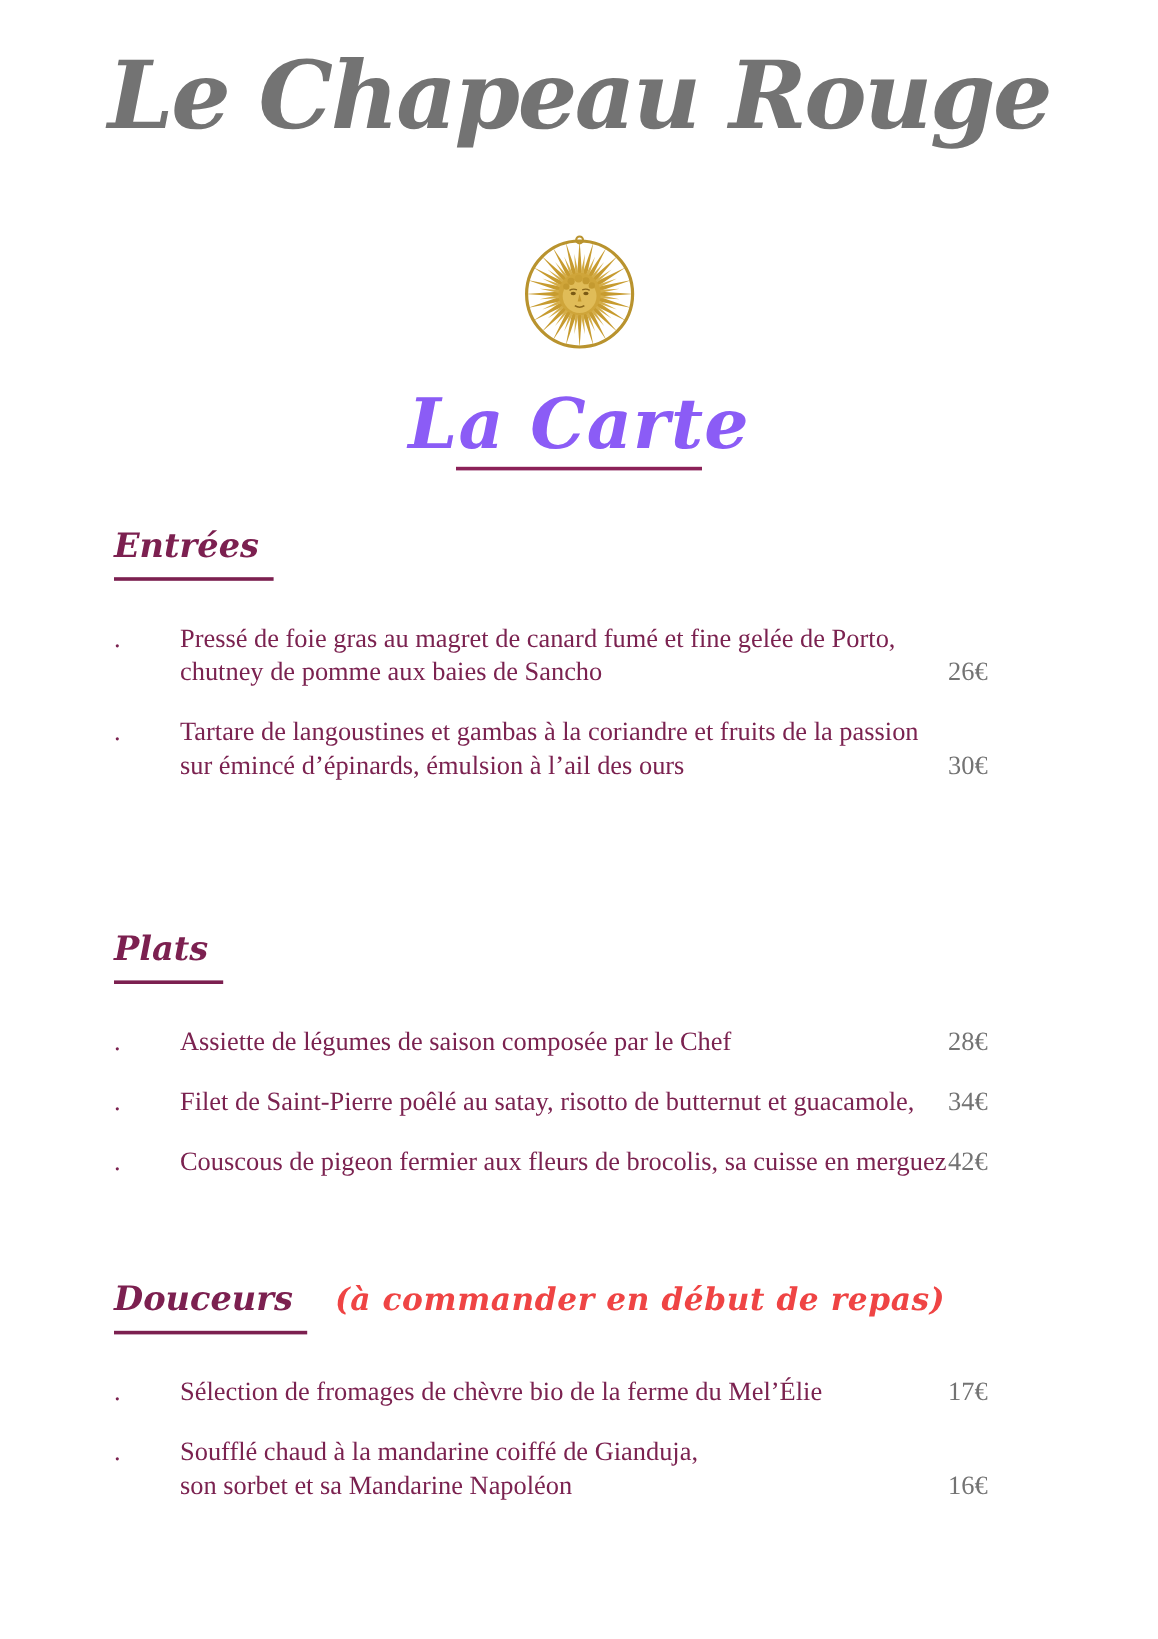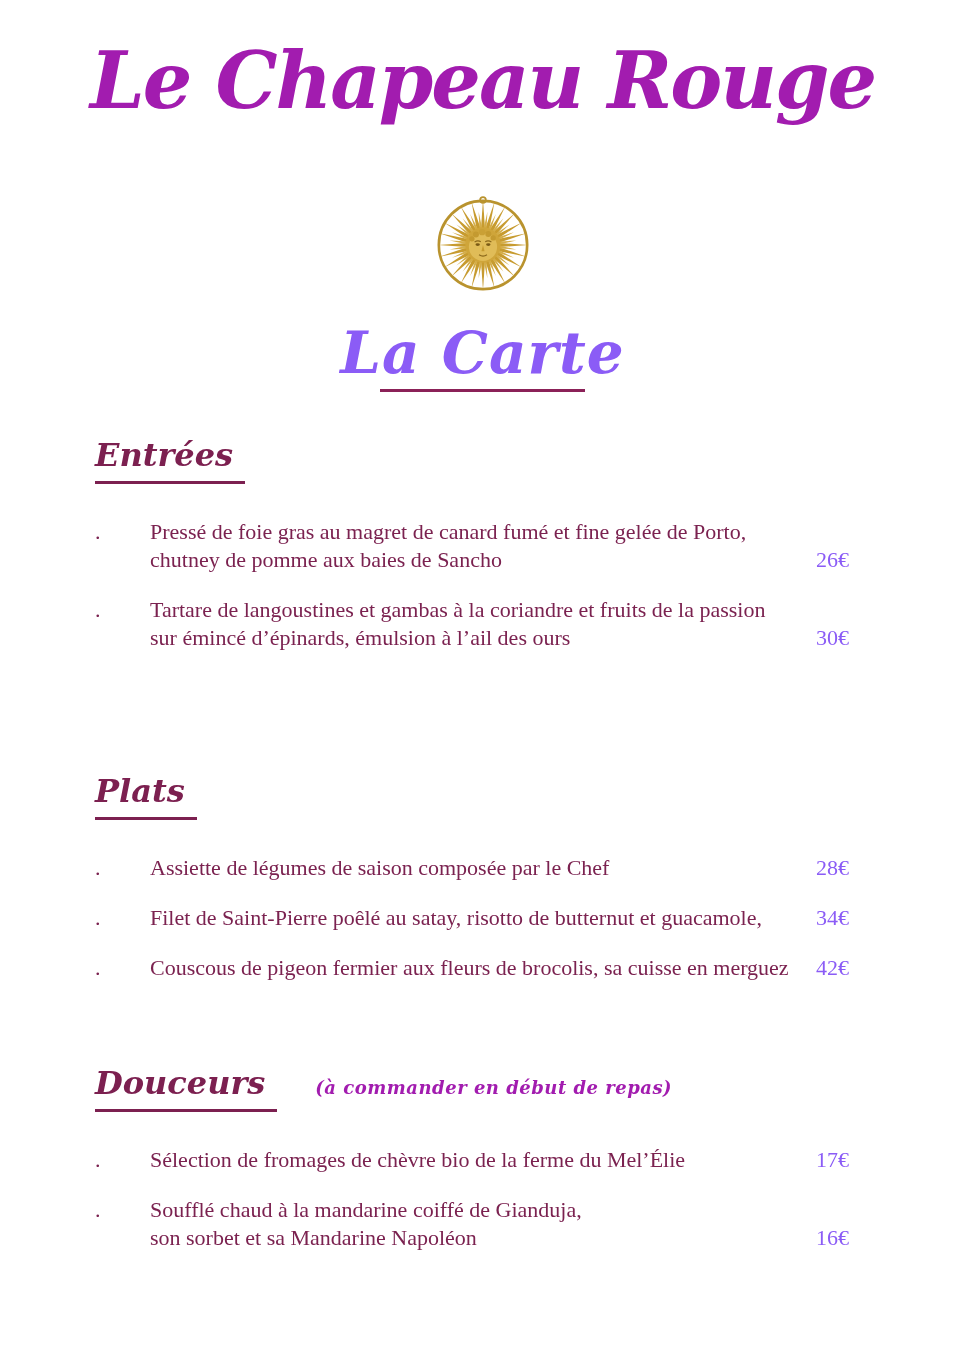--- a/index.html
+++ b/index.html
@@ -4,54 +4,54 @@
 <style>
   html,body { margin:0; padding:0; background:#ffffff; }
   .page {
     position:relative; width:965px; height:1366px; background:#ffffff;
     font-family:"Liberation Serif", serif; color:#7b2250; overflow:hidden;
   }
   
   .logo {
     margin-top:16px; text-align:center;
     font-family:"DejaVu Serif", serif; font-style:italic; font-weight:bold;
-    font-size:78px; line-height:130px; color:#a21caf; letter-spacing:-2px;
+    font-size:78px; line-height:130px; color:#737373; letter-spacing:-2px;
     white-space:nowrap;
   }
   .emblem { width:106px; height:106px; margin:46px auto 0; }
   .emblem svg { display:block; width:106px; height:106px; }
   .carte-wrap { margin-top:24px; text-align:center; }
   .carte {
     font-family:"DejaVu Serif", serif; font-style:italic; font-weight:bold;
     font-size:58px; line-height:62px; color:#8b5cf6; letter-spacing:1px;
   }
   .carte-underline { width:205px; height:3px; background:#8b2158; margin:5px auto 0; }
   
   .menu-section { margin-left:95px; margin-right:90px; }
   .sec-entrees  { margin-top:42px; }
   .sec-plats    { margin-top:118px; }
   .sec-douceurs { margin-top:80px; }
   .sec-head { display:flex; align-items:baseline; }
   .sec-title {
     font-family:"DejaVu Serif", serif; font-style:italic; font-weight:bold;
-    font-size:32px; line-height:42px; color:#7c2050; margin:0;
+    font-size:28px; line-height:42px; color:#7c2050; margin:0;
     display:inline-block; border-bottom:3px solid #7c2050; padding:0 12px 5px 0;
   }
   .sec-note {
     font-family:"DejaVu Serif", serif; font-style:italic; font-weight:bold;
-    font-size:18px; color:#a21caf; margin-left:38px; letter-spacing:0.5px;
+    font-size:26px; color:#ef4444; margin-left:23px; letter-spacing:0.5px;
   }
   .items { margin-top:34px; }
   .item {
     display:grid; grid-template-columns:55px 1fr 85px;
     margin-bottom:22px; font-size:22px; line-height:28px;
   }
   .bullet { color:#7b2250; }
   .text .l2:empty { display:none; }
-  .price { align-self:end; text-align:center; color:#8b5cf6; }
+  .price { align-self:end; text-align:left; color:#737373; }
 </style>
 </head>
 <body>
 
 <div class="page">
 
   <div class="logo">Le Chapeau Rouge</div>
 
   <div class="emblem">
     <svg viewBox="0 0 120 120" xmlns="http://www.w3.org/2000/svg">

